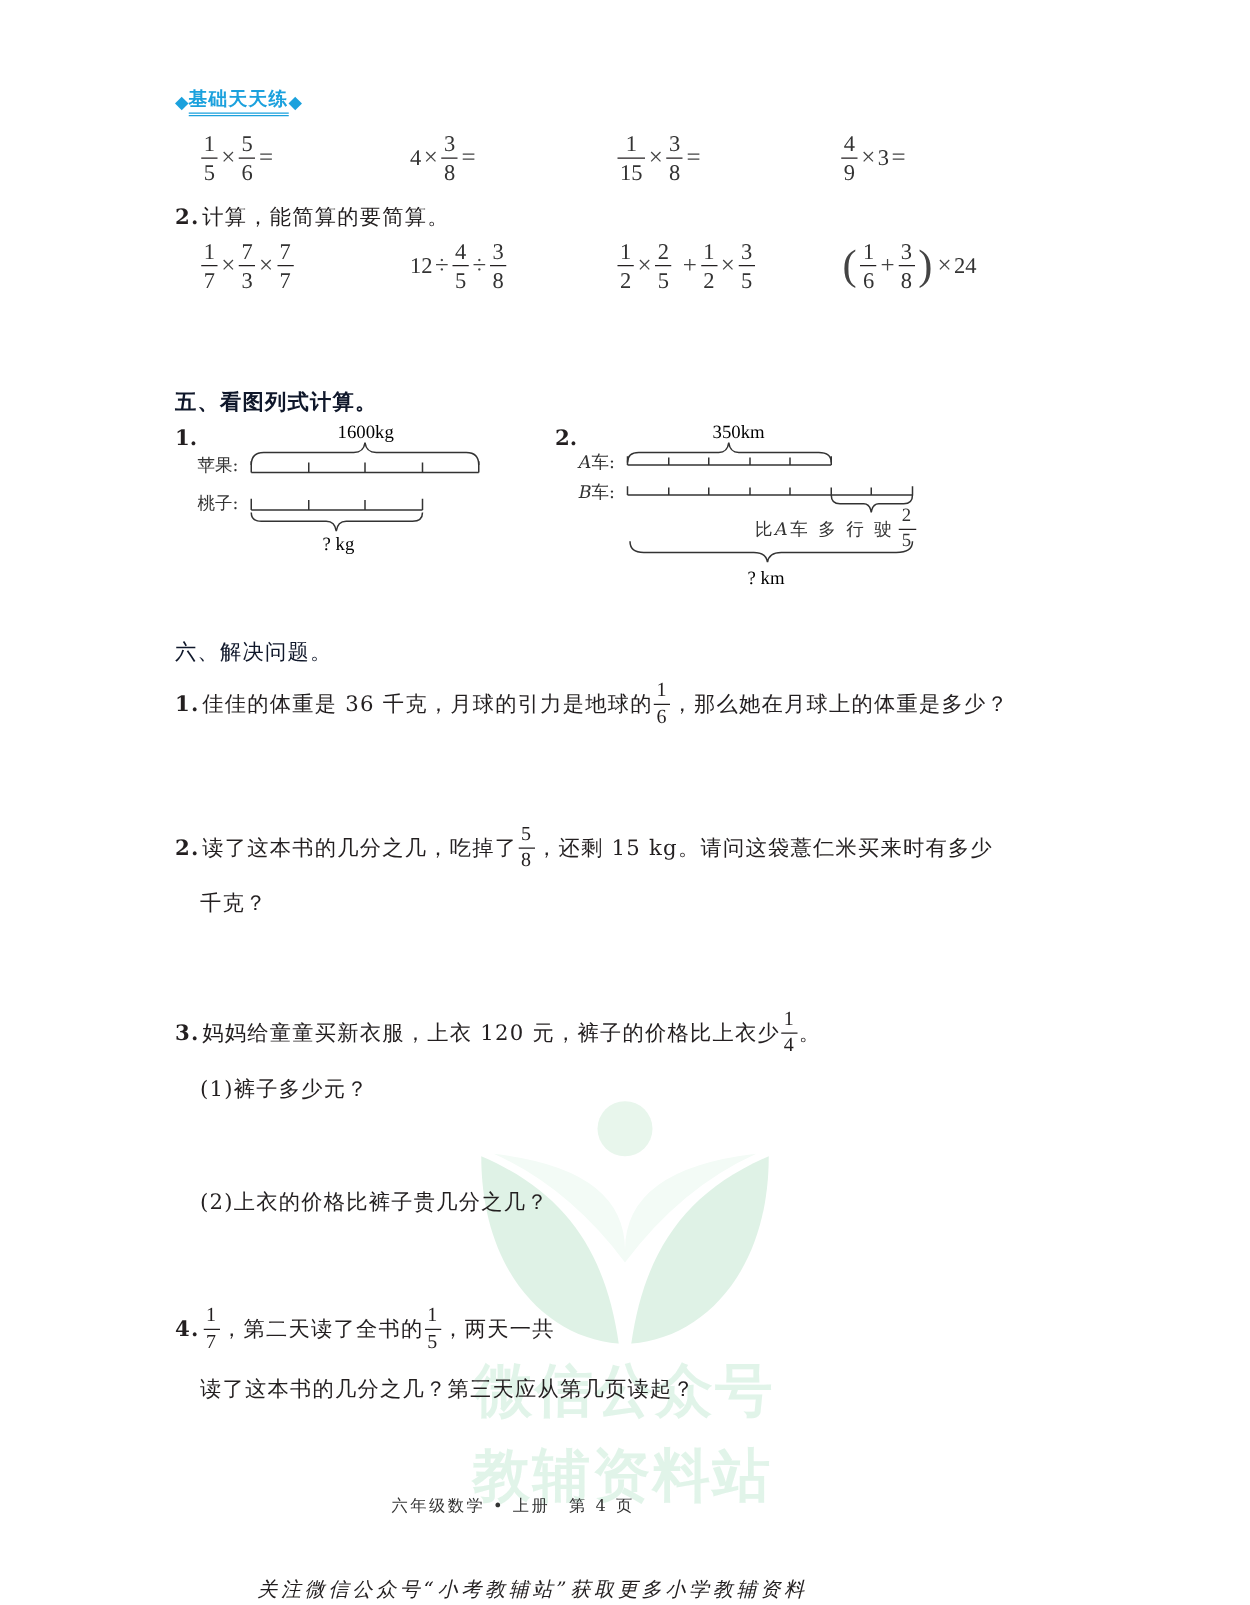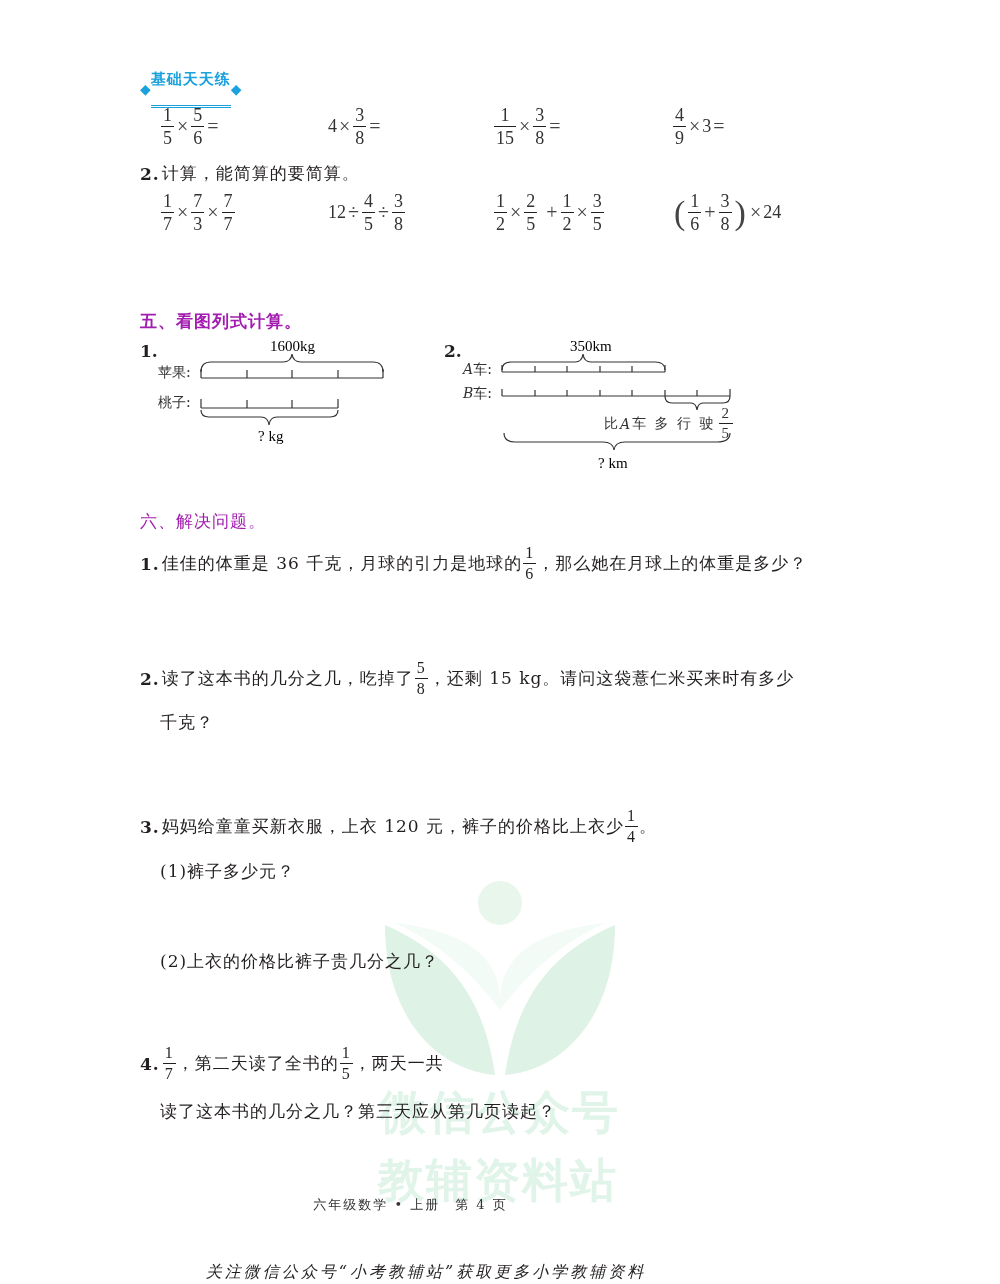--- a/index.html
+++ b/index.html
@@ -10,42 +10,42 @@
           font-family: "Liberation Serif", serif; line-height: 1; margin: 0 1px; }
   .frac .num { padding: 0 2px; }
   .frac .bar { width: 100%; border-top: 1px solid #231f20; margin: 2px 0; }
   .frac .den { padding: 0 2px; }
   .expr { font-family: "Liberation Serif", serif; font-size: 18px; display: flex; align-items: center; white-space: nowrap; color: #333; }
   .expr .op { margin: 0 2px; font-size: 20px; color: #444; }
   .expr .n { font-size: 18px; }
   .q { font-size: 17px; letter-spacing: 1px; color: #231f20; display: flex; align-items: center; white-space: nowrap; }
   .q .frac { font-size: 16px; }
   .qnum { font-family: "DejaVu Serif", serif; font-weight: bold; font-size: 17px; margin-right: 2px; }
-  .section-title { font-family: "DejaVu Sans", sans-serif; font-size: 17px; color: #a21caf; font-weight: bold; letter-spacing: 1px; }
+  .section-title { font-family: "DejaVu Sans", sans-serif; font-size: 17px; color: #0f172a; font-weight: bold; letter-spacing: 1px; }
   .bracket-label { font-family: "Liberation Serif", serif; font-size: 15px; color: #000000; }
   .diag-label { font-family: "DejaVu Serif", serif; font-size: 14px; color: #333; }
   .watermark { color: rgba(200,235,215,0.55); font-family: "DejaVu Sans", sans-serif; font-weight: bold; font-size: 46px; letter-spacing: 2px; }
 </style>
 </head>
 <body>
 
 <div class="abs" style="left:375px; top:875px; width:250px; height:200px;">
   <svg width="250" height="200" viewBox="0 0 250 200">
     <circle cx="125" cy="28" r="22" fill="#e8f6ec"></circle>
     <path d="M10 50 C 10 140, 60 195, 120 200 C 110 130, 80 80, 10 50 Z" fill="#dff2e6"></path>
     <path d="M240 50 C 240 140, 190 195, 130 200 C 140 130, 170 80, 240 50 Z" fill="#dff2e6"></path>
     <path d="M20 48 Q 125 60 125 125 Q 125 60 230 48 Q 170 75 125 135 Q 80 75 20 48 Z" fill="#f3fbf6"></path>
   </svg>
 </div>
 <div class="abs watermark" style="left:380px; top:1082px;">微信公众号</div>
 <div class="abs watermark" style="left:378px; top:1150px;">教辅资料站</div>
 
 <div class="abs" style="left:140px; top:70px; display:flex; align-items:center; font-family:'DejaVu Sans',sans-serif; font-size:15px; color:#1ba1dd; font-weight:bold;">
   <span style="font-size:14px;">◆</span>
-  <span style="letter-spacing:1px; border-bottom:3px double #1ba1dd; padding-bottom:16px;">基础天天练</span>
+  <span style="letter-spacing:1px; border-bottom:3px double #1ba1dd; padding-bottom:1px;">基础天天练</span>
   <span style="font-size:14px;">◆</span>
 </div>
 
 <div class="abs expr" style="left:160px; top:106px;">
   <span class="frac">
       <span class="num">1</span>
       <span class="bar"></span>
       <span class="den">5</span>
     </span>
   <span class="op">×</span>

